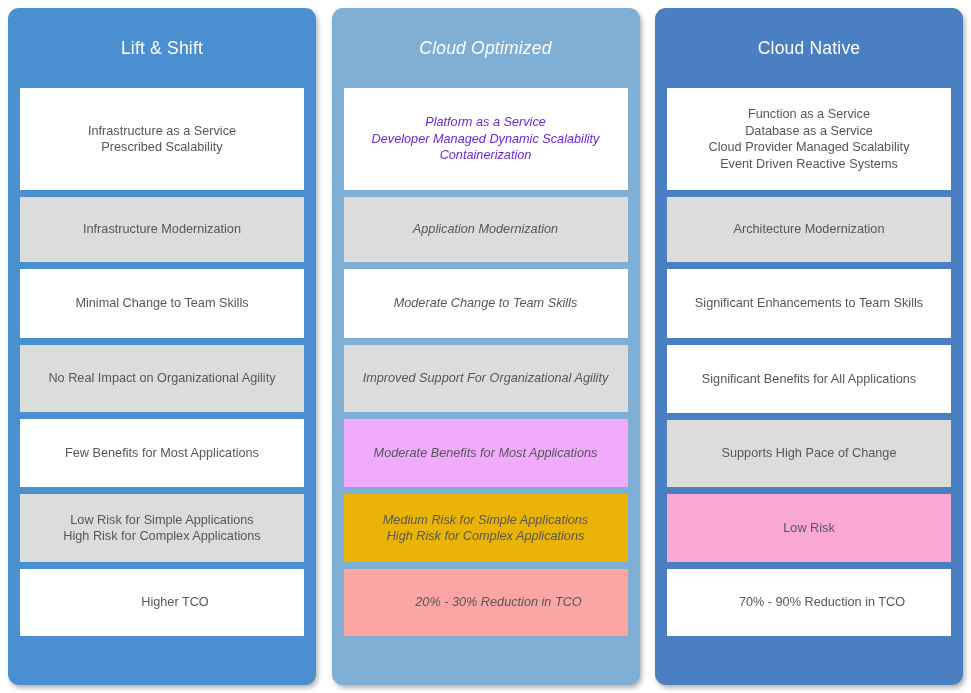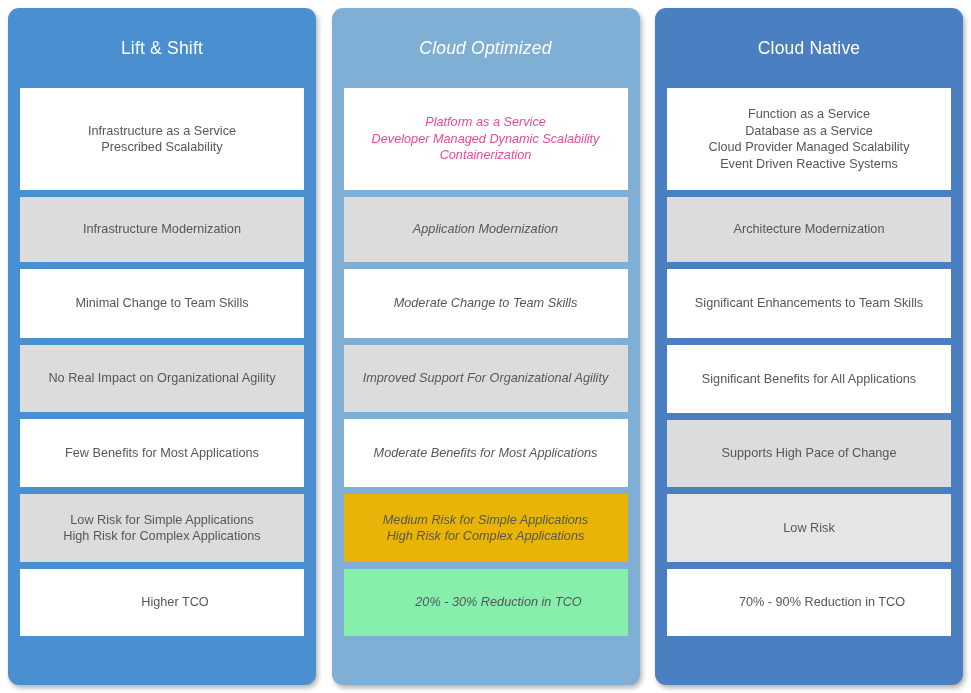--- a/index.html
+++ b/index.html
@@ -106,46 +106,46 @@
       <div class="cell white r6" style="background: rgb(255, 255, 255); color: rgb(85, 87, 89);">Higher TCO</div>
     </div>
     <div class="col-footer"></div>
   </div>
 
   <div class="column" style="background: rgb(127, 175, 212); font-style: italic;">
     <div class="col-header" style="color: rgb(255, 255, 255);">
       <span>Cloud Optimized</span>
     </div>
     <div class="cells">
-      <div class="cell white r0" style="background: rgb(255, 255, 255); color: #ec4899;">Platform as a Service
+      <div class="cell white r0" style="background: rgb(255, 255, 255); color: #6d28d9;">Platform as a Service
 Developer Managed Dynamic Scalability
 Containerization</div>
       <div class="cell grey r1" style="background: rgb(220, 220, 220); color: rgb(85, 87, 89);">Application Modernization</div>
       <div class="cell white r2" style="background: rgb(255, 255, 255); color: rgb(85, 87, 89);">Moderate Change to Team Skills</div>
       <div class="cell grey r3" style="background: rgb(220, 220, 220); color: rgb(85, 87, 89);">Improved Support For Organizational Agility</div>
-      <div class="cell white r4" style="background: #ffffff; color: rgb(85, 87, 89);">Moderate Benefits for Most Applications</div>
+      <div class="cell white r4" style="background: #f0abfc; color: rgb(85, 87, 89);">Moderate Benefits for Most Applications</div>
       <div class="cell grey r5" style="background: #eab308; color: rgb(85, 87, 89);">Medium Risk for Simple Applications
 High Risk for Complex Applications</div>
-      <div class="cell white r6" style="background: #86efac; color: rgb(85, 87, 89);">20% - 30% Reduction in TCO</div>
+      <div class="cell white r6" style="background: #fca5a5; color: rgb(85, 87, 89);">20% - 30% Reduction in TCO</div>
     </div>
     <div class="col-footer"></div>
   </div>
 
   <div class="column" style="background: rgb(74, 127, 193);">
     <div class="col-header" style="color: rgb(255, 255, 255);">
       <span>Cloud Native</span>
     </div>
     <div class="cells">
       <div class="cell white r0" style="background: rgb(255, 255, 255); color: rgb(85, 87, 89);">Function as a Service
 Database as a Service
 Cloud Provider Managed Scalability
 Event Driven Reactive Systems</div>
       <div class="cell grey r1" style="background: rgb(220, 220, 220); color: rgb(85, 87, 89);">Architecture Modernization</div>
       <div class="cell white r2" style="background: rgb(255, 255, 255); color: rgb(85, 87, 89);">Significant Enhancements to Team Skills</div>
       <div class="cell white r4" style="background: rgb(255, 255, 255); color: rgb(85, 87, 89);">Significant Benefits for All Applications</div>
       <div class="cell grey r3" style="background: rgb(220, 220, 220); color: rgb(85, 87, 89);">Supports High Pace of Change</div>
-      <div class="cell grey r5" style="background: #e5e5e5; color: rgb(85, 87, 89);">Low Risk</div>
+      <div class="cell grey r5" style="background: #f9a8d4; color: rgb(85, 87, 89);">Low Risk</div>
       <div class="cell white r6" style="background: rgb(255, 255, 255); color: rgb(85, 87, 89);">70% - 90% Reduction in TCO</div>
     </div>
     <div class="col-footer"></div>
   </div>
 
 </div>
 
 </body></html>

